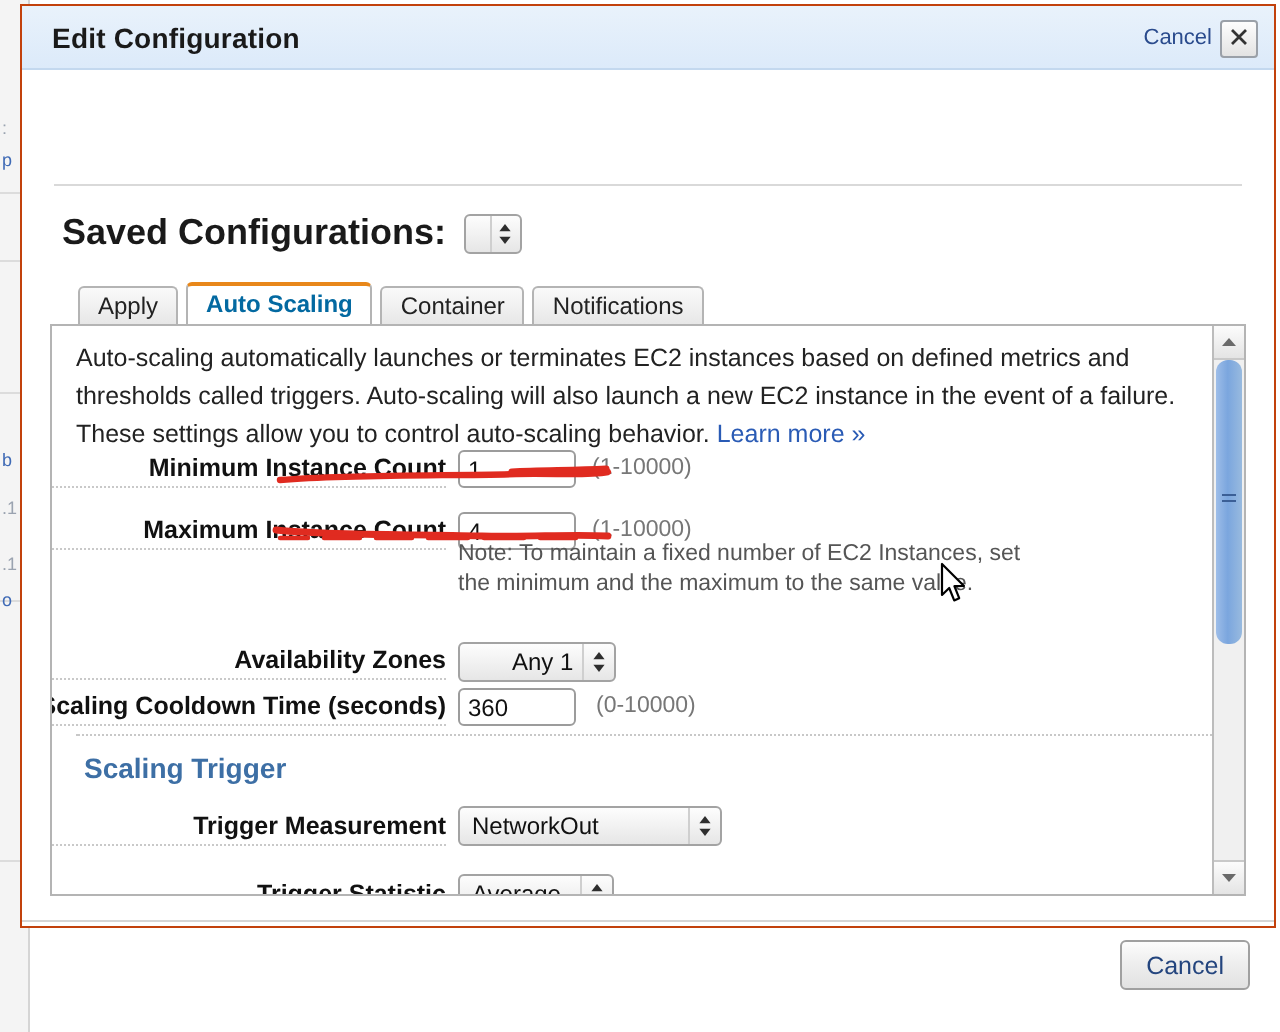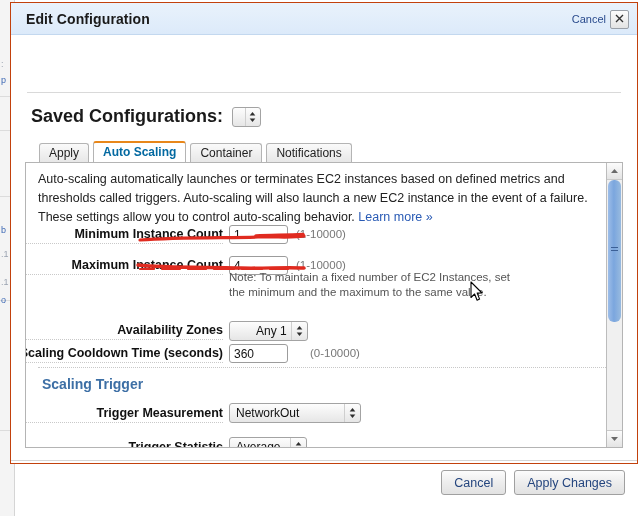--- a/index.html
+++ b/index.html
@@ -264,21 +264,21 @@
   #max-note {
     position: absolute;
     left: 203px;
     top: 107px;
     width: 290px;
     font-size: 11.5px;
     line-height: 15px;
     color: #555;
   }
   #az-select { position: absolute; left: 203px; top: -2px; padding-left: 20px; }
-  #cooldown-hint { left: 284px; }
+  #cooldown-hint { left: 272px; }
 
   #hr-mid {
     position: absolute;
     left: 12px;
     top: 204px;
     width: 570px;
     height: 1px;
     border-top: 1px dotted #c8c8c8;
   }
   #scaling-trigger-heading {
@@ -510,21 +510,20 @@
         <svg width="9" height="6" viewBox="0 0 9 6" aria-hidden="true">
           <path d="M4.5 5 L8 1 L1 1 Z" fill="#6a6a6a"></path>
         </svg>
       </div>
     </div>
   </div>
 
   <div id="hr-bottom"></div>
   <div id="footer">
     <button class="btn">Cancel</button>
-    <button class="btn">Apply Changes</button>
   </div>
 </div>
 
 <svg class="annot" style="left:138px; top:232px;" width="170" height="14" viewBox="0 0 170 14">
   <path d="M2 8 C 40 5, 90 6, 120 5 C 140 4.5, 155 6, 166 4" stroke="#e02b20" stroke-width="3.2" fill="none" stroke-linecap="round"></path>
   <path d="M118 4 C 132 3, 148 3.5, 165 2.5" stroke="#e02b20" stroke-width="3.6" fill="none" stroke-linecap="round"></path>
 </svg>
 
 <svg class="annot" style="left:136px; top:259px;" width="172" height="16" viewBox="0 0 172 16">
   <path d="M2 6 C 30 9, 70 8, 105 9 C 130 9.5, 150 8, 168 9" stroke="#e02b20" stroke-width="3.4" fill="none" stroke-linecap="round"></path>

